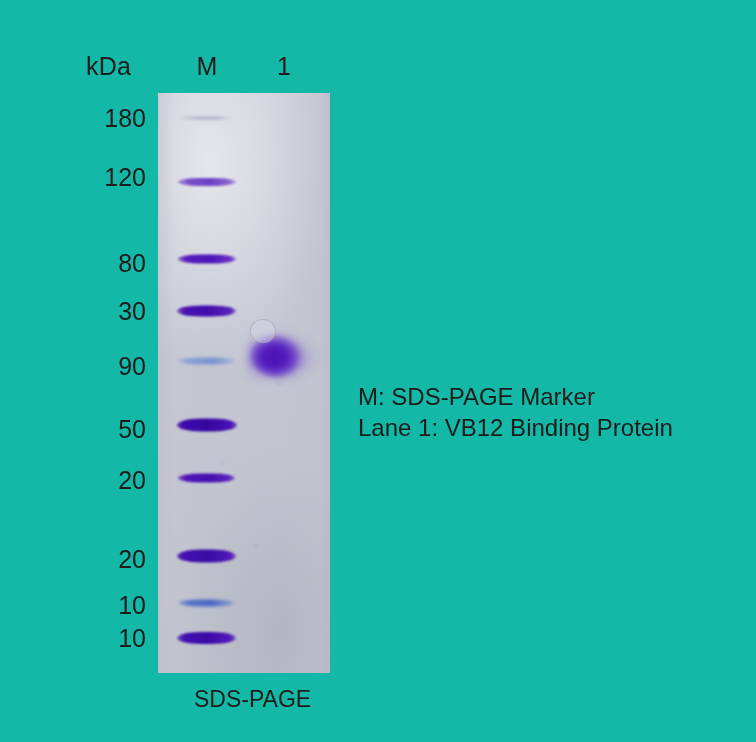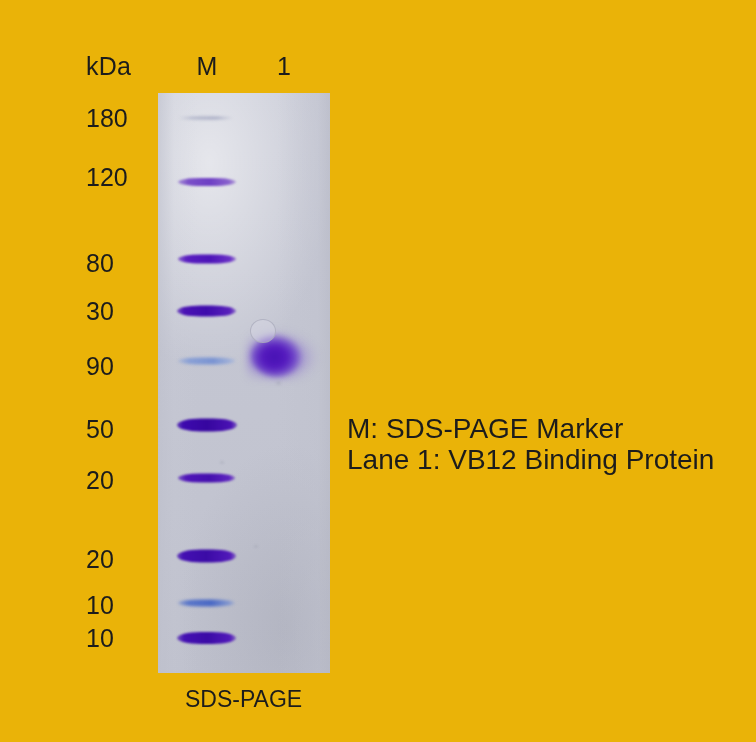--- a/index.html
+++ b/index.html
@@ -4,21 +4,21 @@
 <style>
   html, body {
     margin: 0;
     padding: 0;
     background: #ffffff;
   }
   #page {
     position: relative;
     width: 756px;
     height: 742px;
-    background: #eab308;
+    background: #14b8a6;
     font-family: "Liberation Sans", sans-serif;
     overflow: hidden;
   }
 
   
   .kda-unit {
     position: absolute;
     left: 86px;
     top: 52px;
     font-size: 25px;
@@ -33,42 +33,42 @@
     text-align: center;
     width: 40px;
   }
   .lane-head.m  { left: 187px; }
   .lane-head.s1 { left: 264px; }
 
   .mw-label {
     position: absolute;
     right: 610px;          
     width: 60px;
+    text-align: right;
     font-size: 25px;
     color: #1c1c1c;
     transform: translateY(-50%);
   }
 
   .caption {
     position: absolute;
-    left: 185px;
+    left: 194px;
     top: 686px;
     font-size: 23px;
     color: #1c1c1c;
   }
 
   .annotation {
     position: absolute;
-    left: 347px;
+    left: 358px;
     top: 381px;
-    font-size: 28px;
+    font-size: 24px;
     line-height: 31px;
     color: #1c1c1c;
     white-space: pre;
-    margin-top: 32px;
   }
 
   
   .gel {
     position: absolute;
     left: 158px;
     top: 93px;
     width: 172px;
     height: 580px;
     background:

